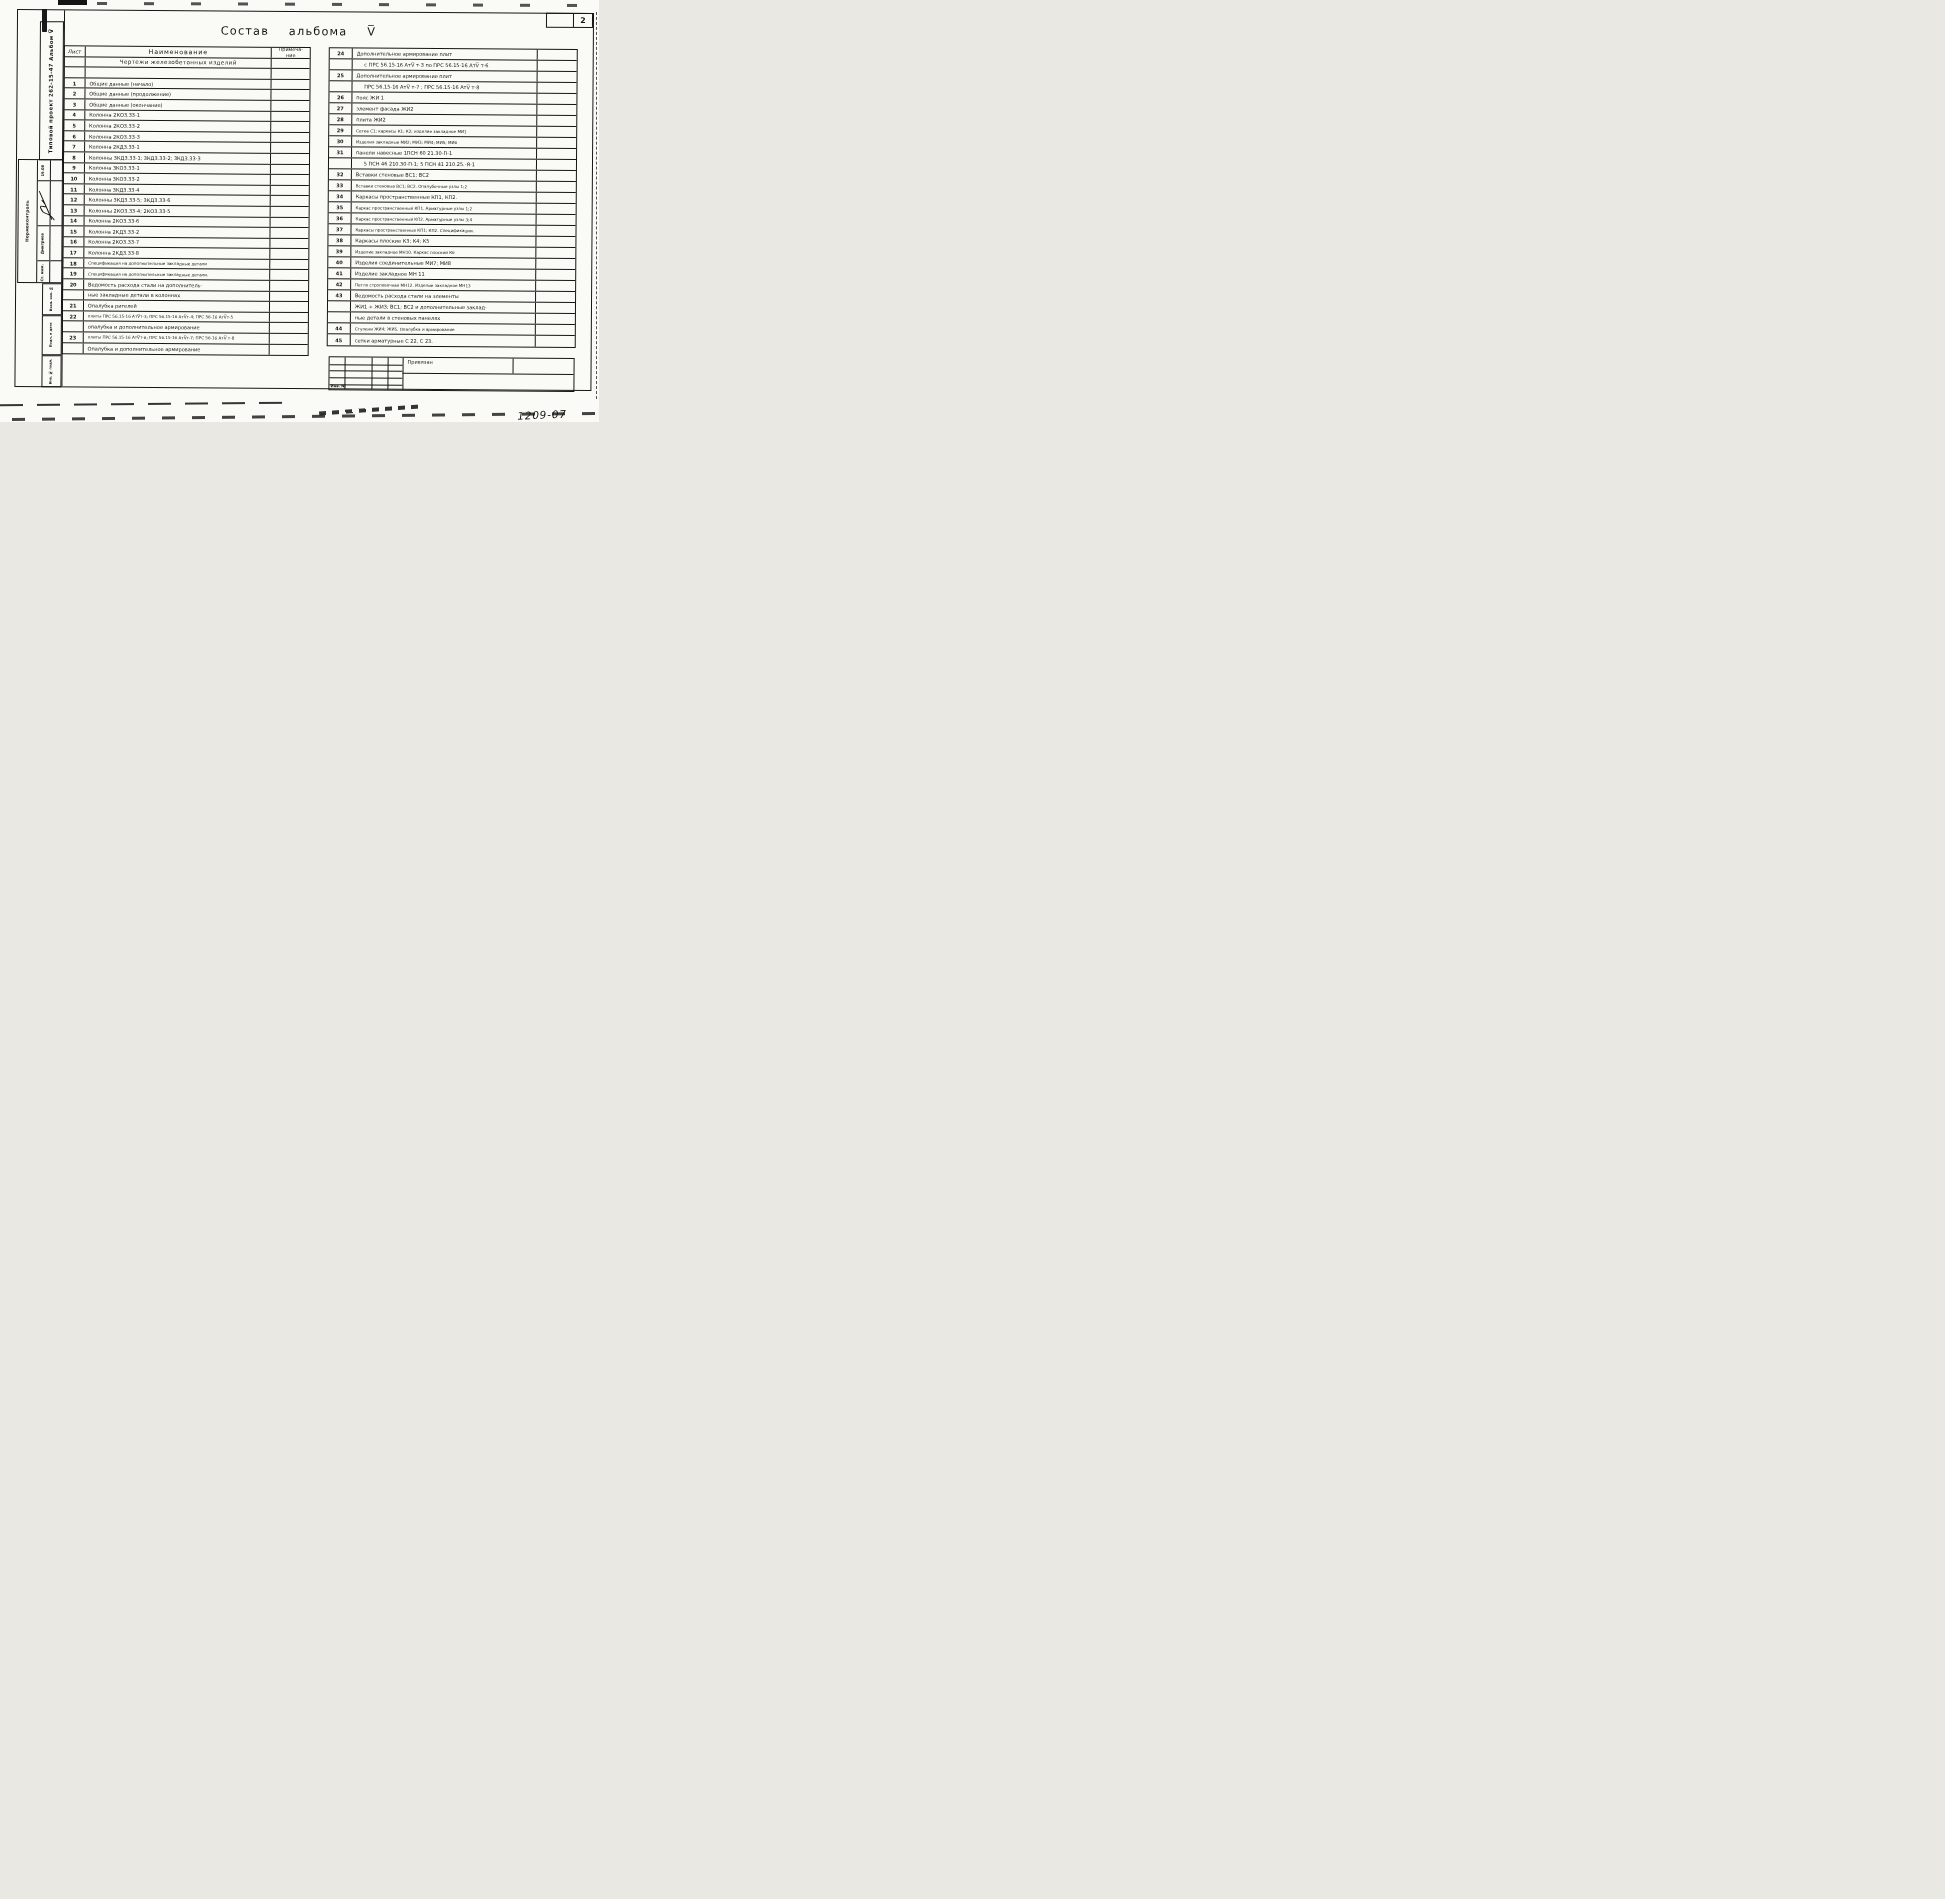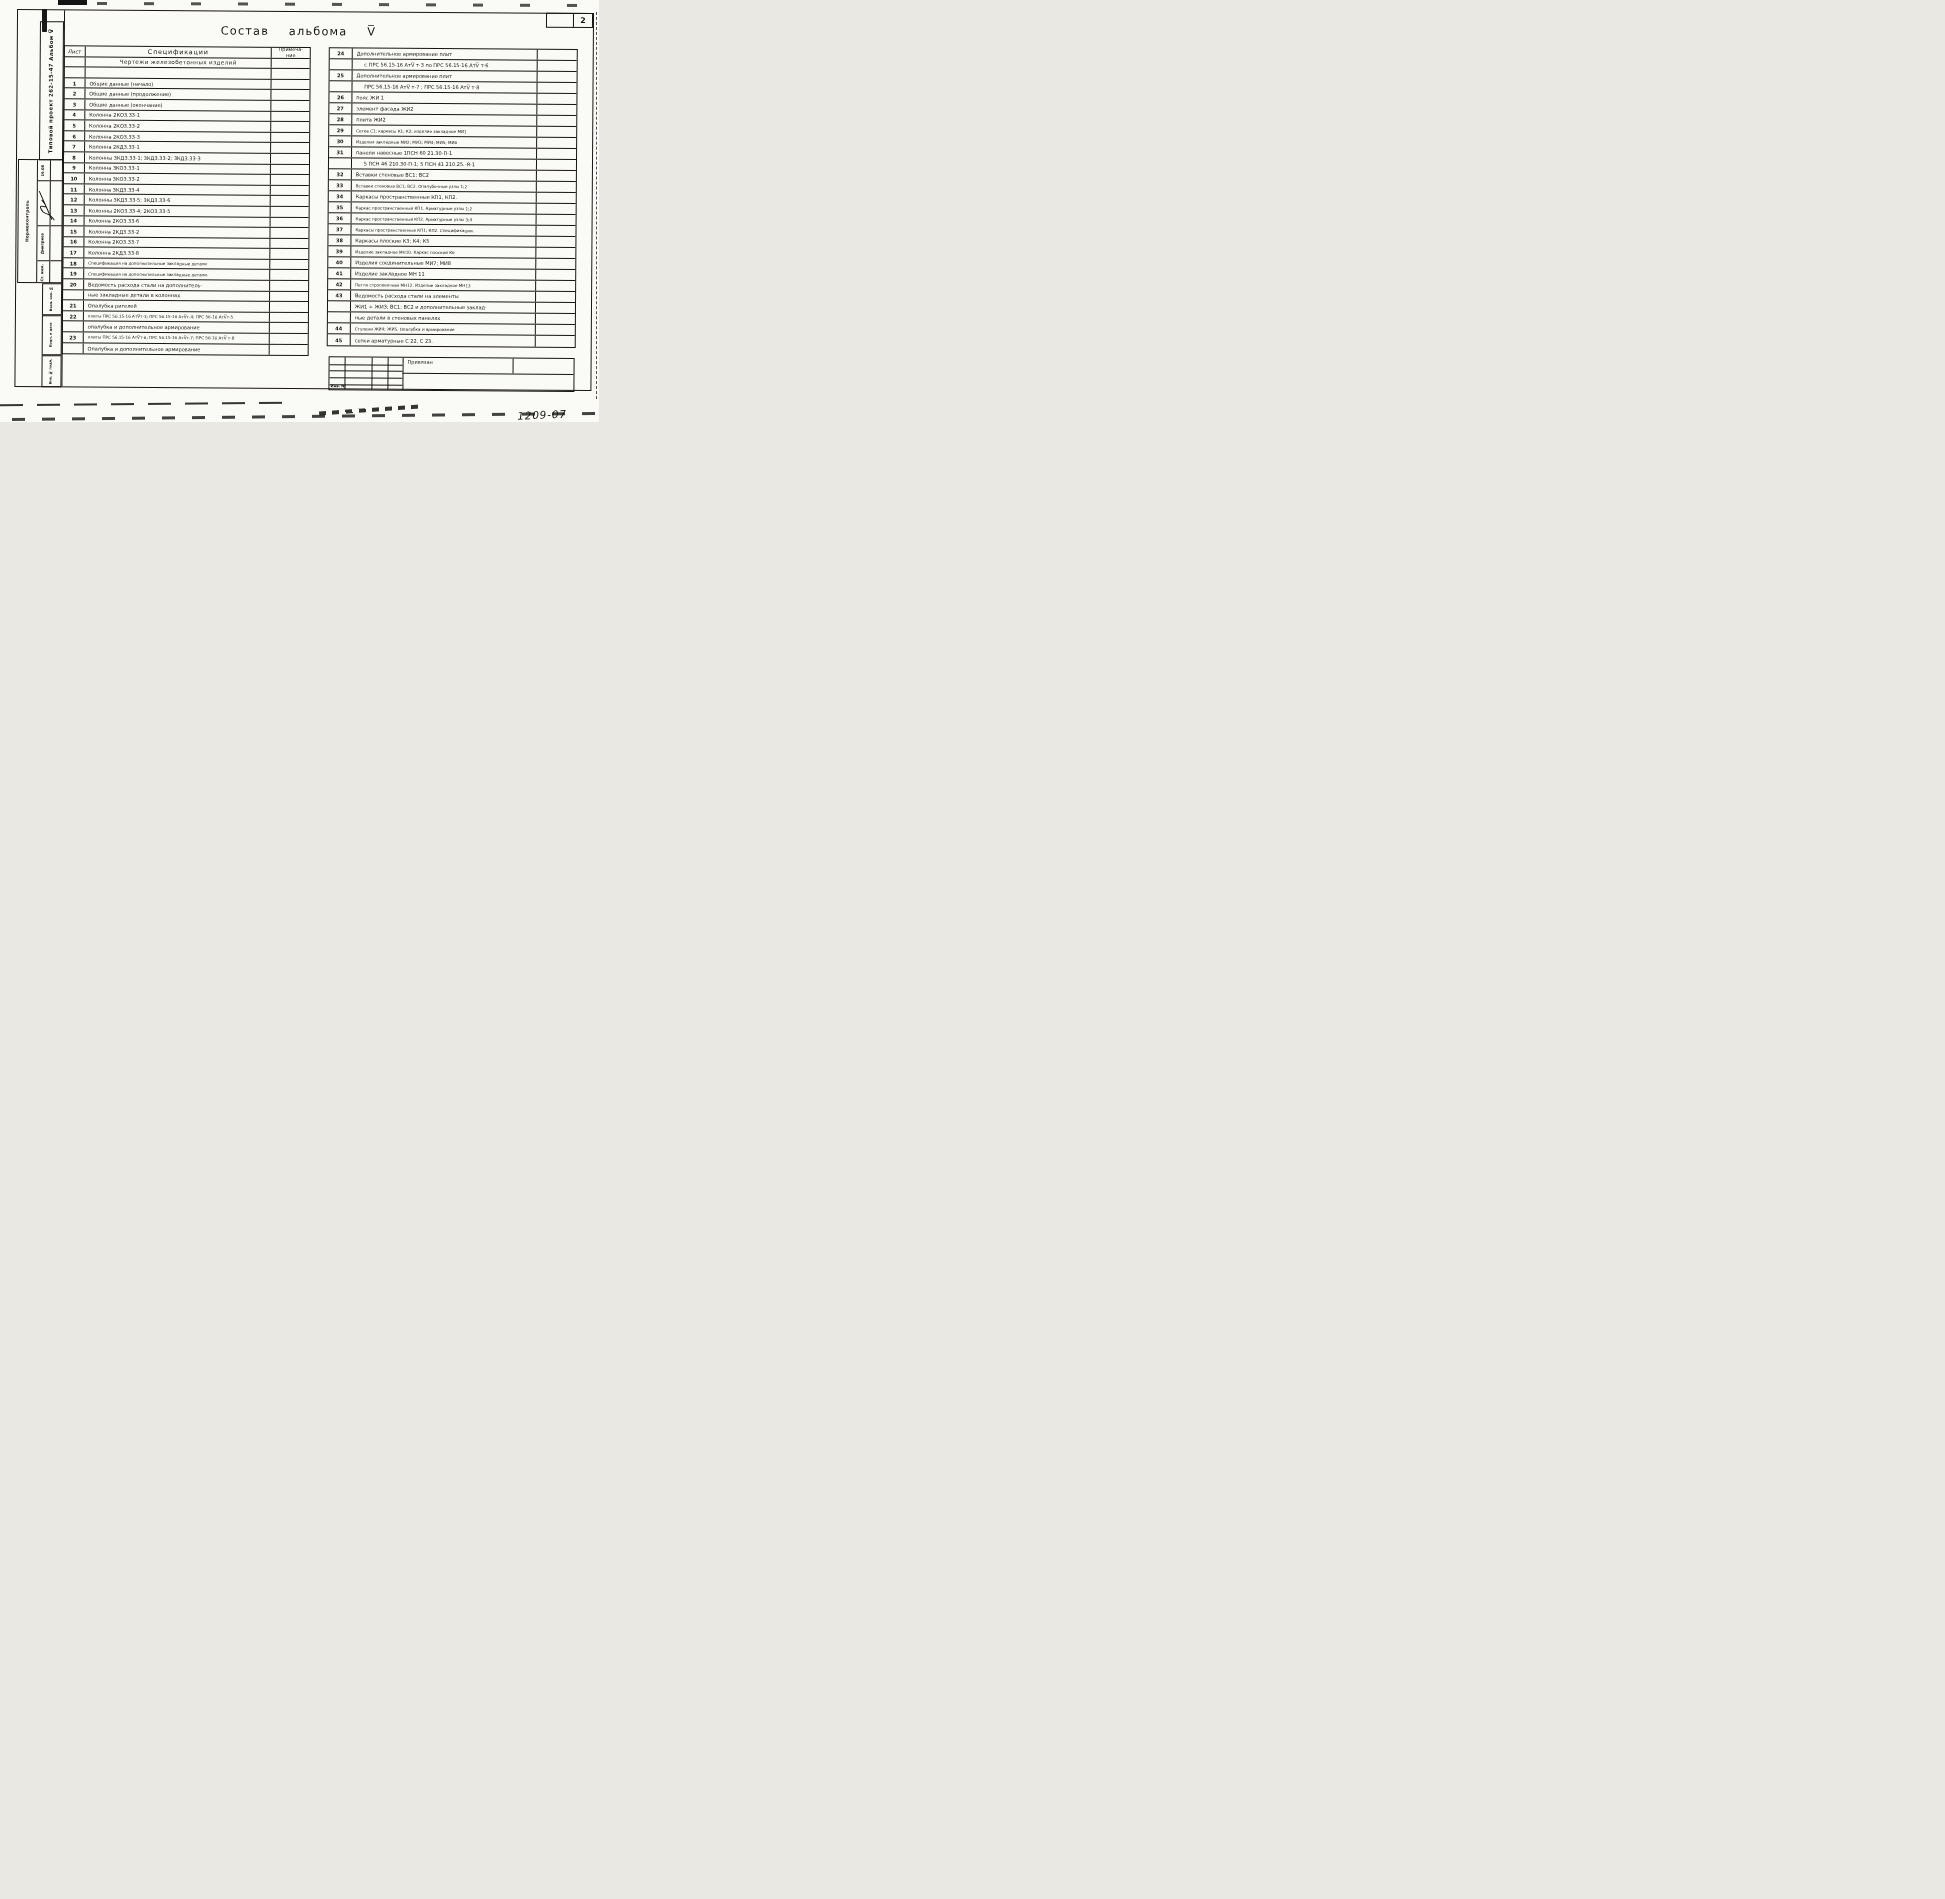--- a/index.html
+++ b/index.html
@@ -171,21 +171,21 @@
     <div class="title">Состав альбома V̅</div>
 
     <div class="pagebox">
       <div class="split"></div>
       <div class="num">2</div>
     </div>
 
     <div class="ctable ltable">
       <div class="trow lhead">
         <div class="h-sheet">Лист</div>
-        <div class="h-name">Спецификации</div>
+        <div class="h-name">Наименование</div>
         <div class="h-note">
           <span>Примеча-</span>
           <span>ние</span>
         </div>
       </div>
       <div class="trow lsection">
         <div class="c-num"></div>
         <div class="c-name">Чертежи железобетонных изделий</div>
         <div class="c-note"></div>
       </div>

